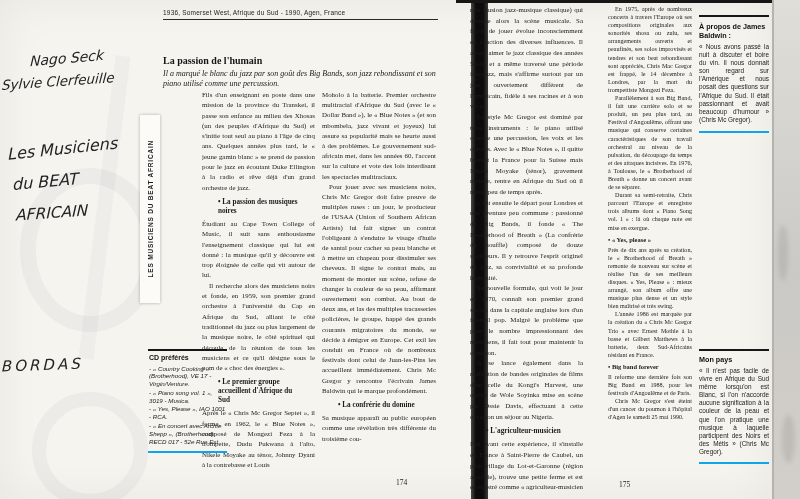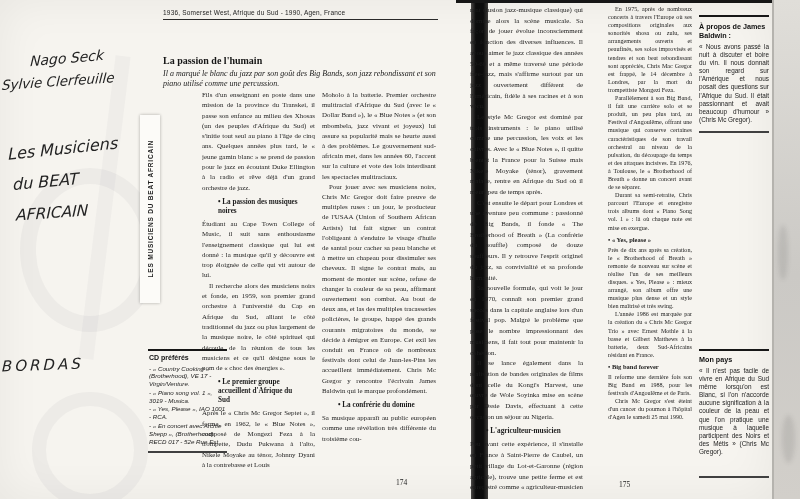--- a/index.html
+++ b/index.html
@@ -43,27 +43,27 @@
   .col p{margin:0;}
   .col p.ind{text-indent:7px;}
   .col h4{font-weight:bold;text-align:left;margin:5px 16px 3px;}
   #c174a{left:202px;top:90px;width:113px;height:402px;font-size:6.9px;line-height:10.3px;}
   #c174a h4, #c174b h4, #c175a h4{font-size:7.2px;line-height:9px;}
   #c174b{left:322px;top:90px;width:114px;height:404px;font-size:6.9px;line-height:10.2px;}
   #c175a{left:470px;top:5px;width:113px;height:490px;font-size:6.9px;line-height:10.7px;}
   #c175b{left:608px;top:5px;width:84px;height:476px;font-size:6.1px;line-height:8.1px;}
   #c175b h4{font-size:6.5px;line-height:8px;margin:4px 0 2px;}
   
-  .rulebox{position:absolute;border-top:2.5px solid #171717;border-bottom:2px solid #404040;
+  .rulebox{position:absolute;border-top:2.5px solid #171717;border-bottom:2px solid #0ea5e9;
            font-family:"Liberation Sans",sans-serif;color:#222;}
   .cdbox{left:148px;top:349px;width:77px;padding:3px 1px 5px;}
   .cdbox .bt{font:bold 7px/8.5px "Liberation Sans",sans-serif;margin-bottom:2px;color:#111;}
   .cdbox .item{font:italic 6.2px/7.8px "Liberation Sans",sans-serif;margin-bottom:1px;}
   .baldwin{left:699px;top:15px;width:70px;padding:5px 0 7px;}
-  .monpays{left:699px;top:349px;width:70px;padding:4px 0 20px;}
+  .monpays{left:699px;top:349px;width:70px;padding:4px 0 6px;}
   .sb-title{font:bold 7.2px/9px "Liberation Sans",sans-serif;color:#111;margin-bottom:3px;}
   .sb-quote{font:6.4px/8.1px "Liberation Sans",sans-serif;text-align:justify;}
   .pagenum{position:absolute;font:7.5px "Liberation Serif",serif;color:#1c1c1c;}
   #pn174{left:396px;top:478px;}
   #pn175{left:619px;top:480px;}
 </style>
 </head>
 <body>
 
 <div class="scan">

